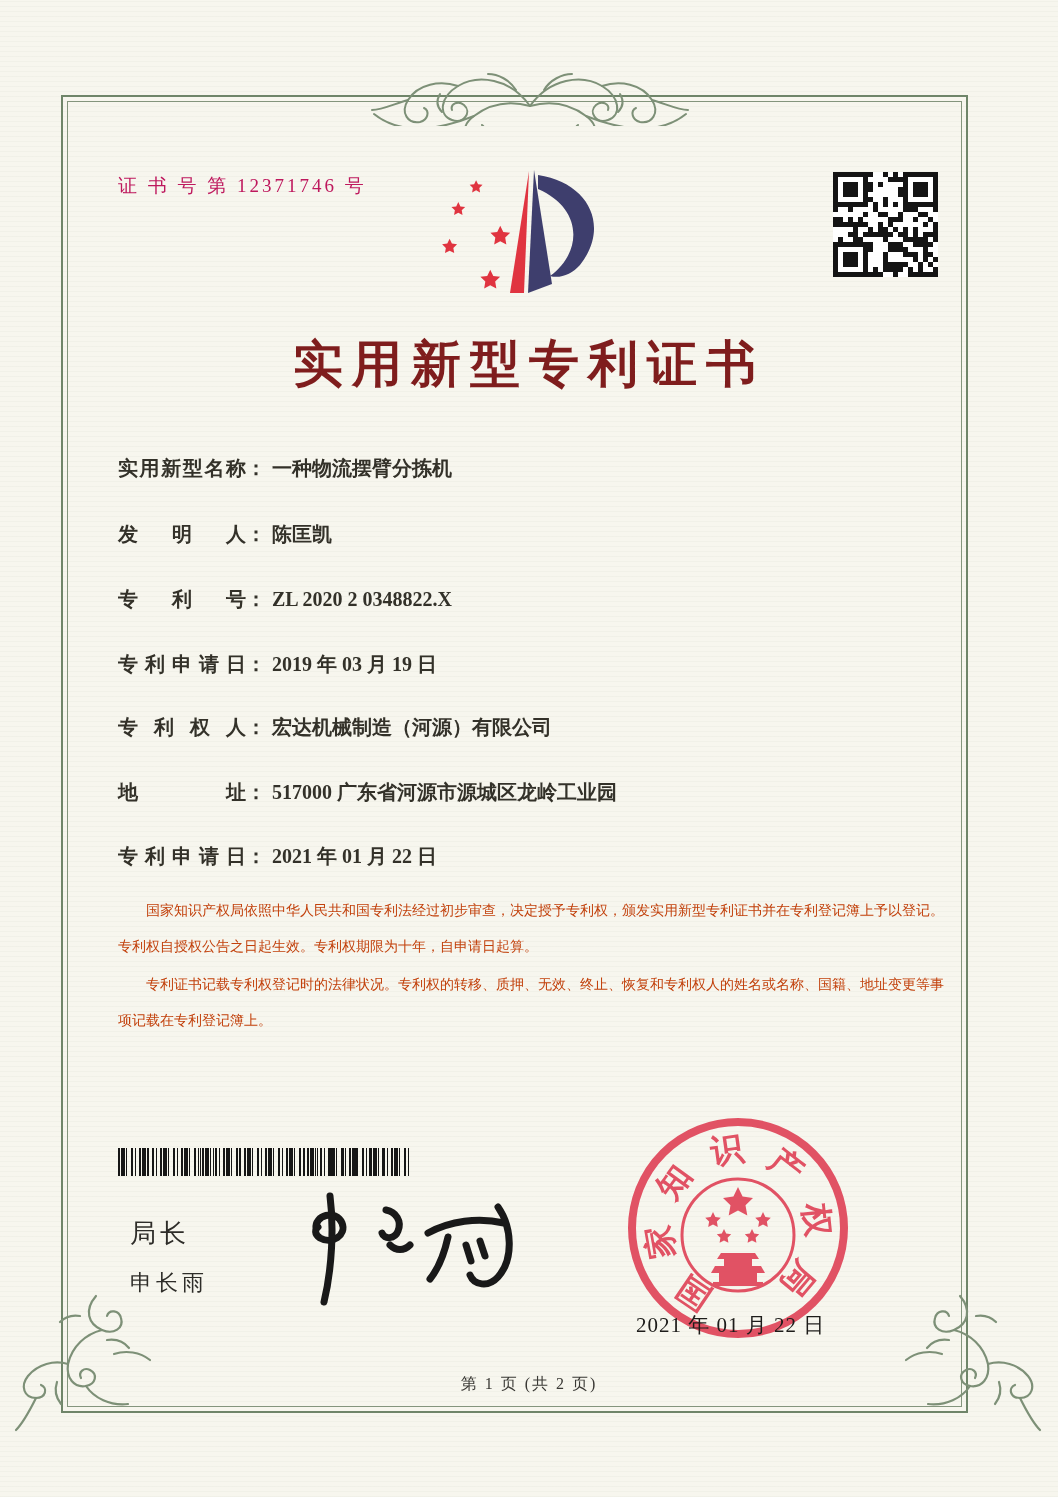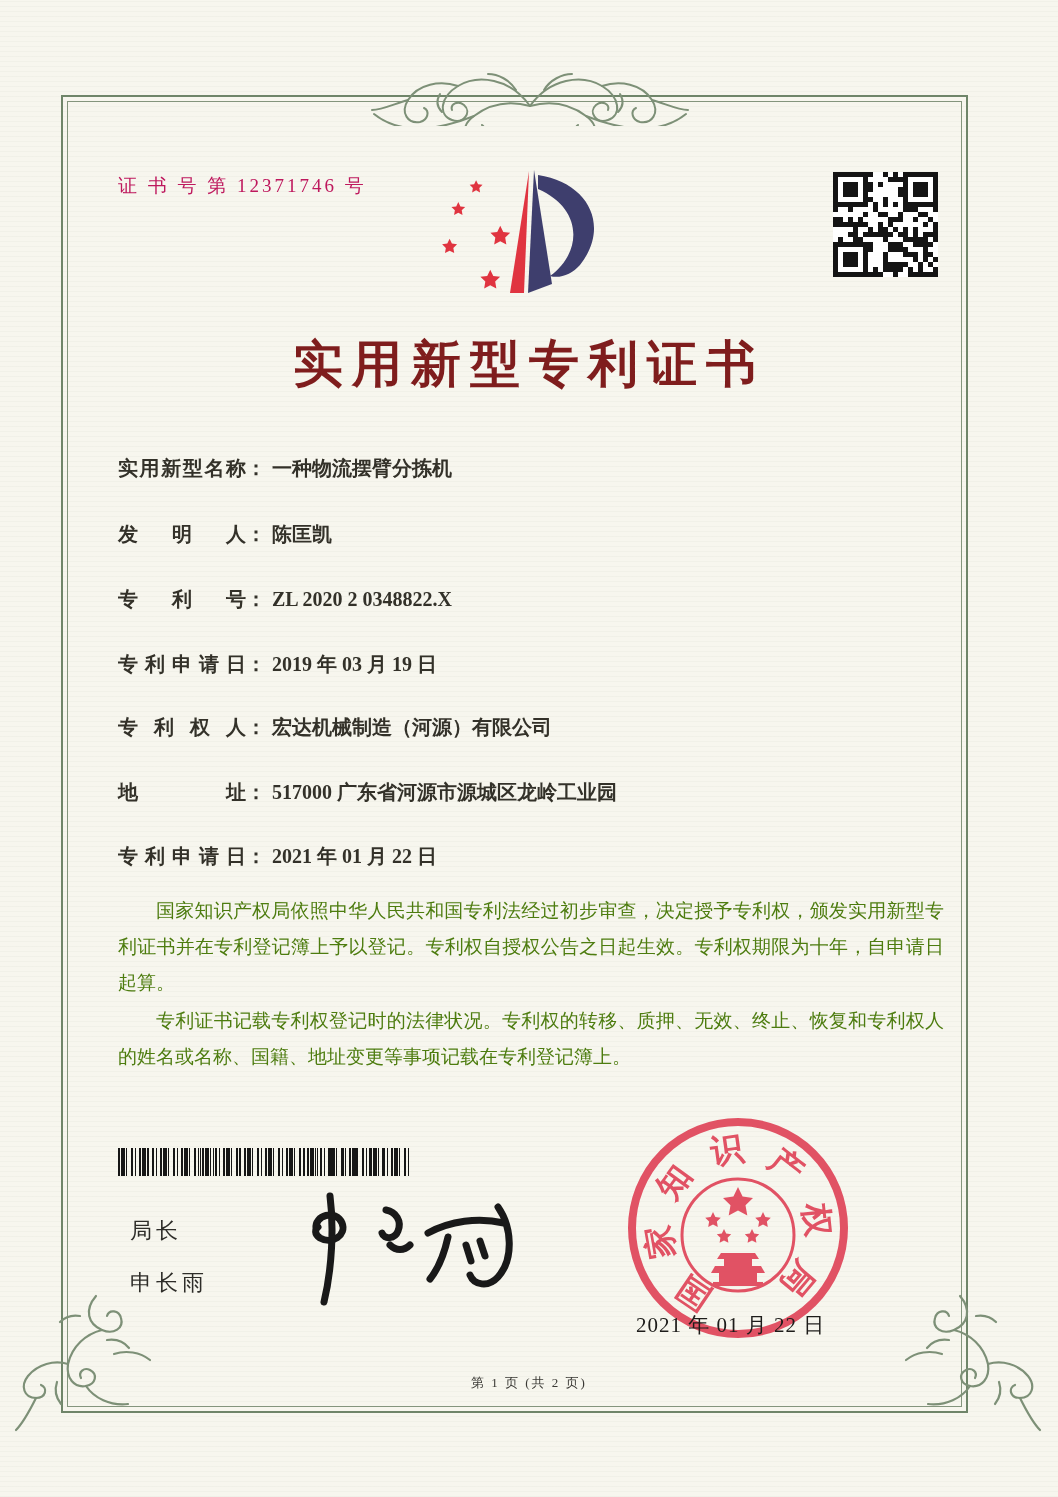--- a/index.html
+++ b/index.html
@@ -23,34 +23,34 @@
     position:absolute;inset:4px;
     border:1px solid #84957d;
   }
   .abs{position:absolute;}
   .cert-no{left:118px;top:173px;font-size:19px;letter-spacing:3px;color:#be185d;}
   .title{left:0;right:0;top:331px;text-align:center;font-size:50px;font-weight:bold;letter-spacing:9px;color:#7f1d1d;}
   .field-row{left:118px;font-size:20px;white-space:nowrap;color:#333129;font-weight:bold;}
   .flabel{display:inline-block;width:128px;text-align:justify;text-align-last:justify;vertical-align:bottom;}
   .colon{margin-right:6px;}
   .grant-second{position:absolute;left:428px;top:0;white-space:nowrap;}
-  .paras{left:118px;top:893px;width:826px;font-size:19px;line-height:36px;text-align:justify;color:#4d7c0f;}
+  .paras{left:118px;top:893px;width:826px;font-size:14px;line-height:36px;text-align:justify;color:#c2410c;}
   .paras p{margin:0 0 2px 0;text-indent:2em;}
   .barcode{
     left:118px;top:1148px;width:292px;height:28px;
     background-image:
       repeating-linear-gradient(90deg,#161616 0 2px,transparent 2px 3px,#161616 3px 7px,transparent 7px 8px,#161616 8px 9px,transparent 9px 13px,#161616 13px 15px,transparent 15px 17px,#161616 17px 18px,transparent 18px 21px),
       repeating-linear-gradient(90deg,transparent 0 4px,#161616 4px 5px,transparent 5px 9px,transparent 9px 13px);
   }
-  .signer-title{left:130px;top:1216px;font-size:22px;letter-spacing:4px;}
+  .signer-title{left:130px;top:1216px;font-size:26px;letter-spacing:4px;}
   .signer-name{left:130px;top:1268px;font-size:22px;letter-spacing:4px;}
   .signature{left:272px;top:1183px;}
   .seal{left:620px;top:1110px;opacity:0.9;}
   .seal-date{left:636px;top:1311px;font-size:21px;letter-spacing:1px;color:#1d1c1a;z-index:6;}
-  .footer{left:0;right:0;top:1374px;text-align:center;font-size:13px;color:#3a3935;letter-spacing:2px;}
+  .footer{left:0;right:0;top:1374px;text-align:center;font-size:16px;color:#3a3935;letter-spacing:2px;}
   .qr{left:833px;top:172px;}
   .logo{left:438px;top:153px;}
   .orn{color:#7d9077;}
   svg text.sealchar{font-family:"Liberation Serif","DejaVu Serif",serif;font-weight:bold;}
 </style>
 </head>
 <body>
 
 <div class="texture"></div>
 

